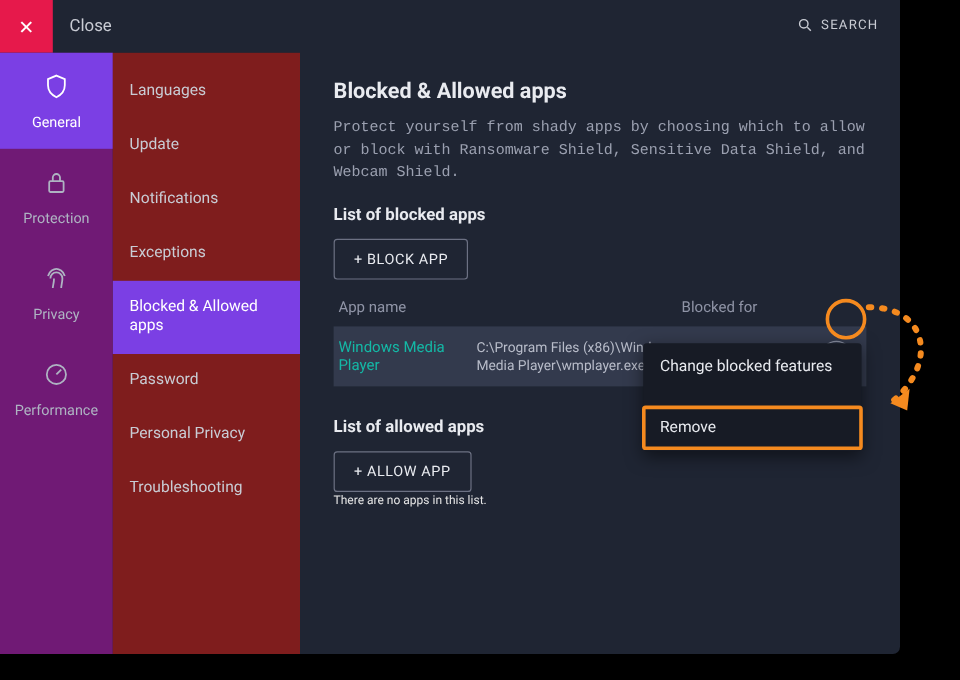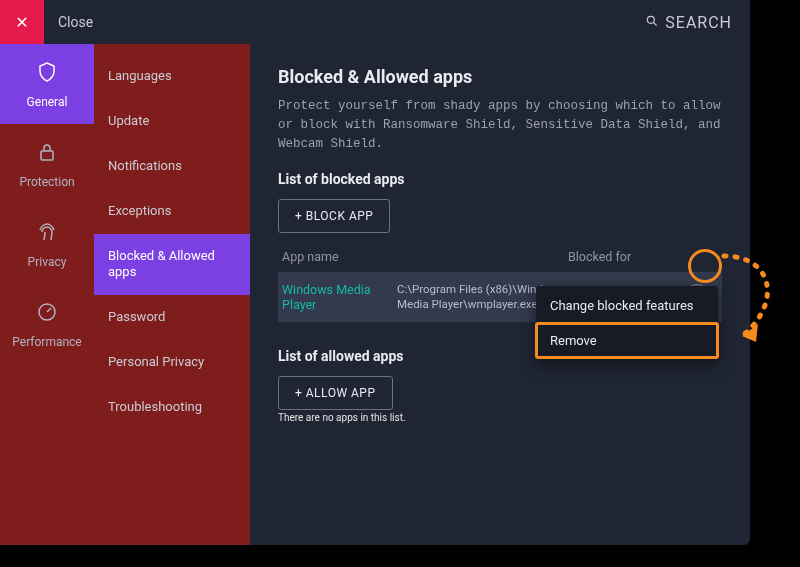--- a/index.html
+++ b/index.html
@@ -1,23 +1,23 @@
 <!DOCTYPE html>
 <html><head>
 <meta charset="utf-8">
 <style>
   * { box-sizing: border-box; margin: 0; padding: 0; font-family: -apple-system, BlinkMacSystemFont, "Segoe UI", Roboto, sans-serif; }
   body { background: #000; width: 800px; height: 567px; overflow: hidden; position: relative; }
   .app { width: 750px; height: 545px; background: #1f2533; display: flex; flex-direction: column; border-radius: 0 0 6px 6px; }
   .titlebar { height: 44px; display: flex; align-items: center; color: #c9ccd4; font-size: 14px; }
   .close-x { width: 44px; height: 44px; background: #e6194b; display: flex; align-items: center; justify-content: center; color: #fff; font-size: 16px; cursor: pointer; }
   .close-lbl { margin-left: 14px; }
-  .search { margin-left: auto; margin-right: 18px; display: flex; align-items: flex-end; gap: 6px; color: #c9ccd4; font-size: 16px; letter-spacing: 1px; cursor: pointer; }
+  .search { margin-left: auto; margin-right: 18px; display: flex; align-items: flex-start; gap: 6px; color: #c9ccd4; font-size: 11px; letter-spacing: 1px; cursor: pointer; }
   .body { flex: 1; display: flex; min-height: 0; }
-  .rail { width: 94px; background: #7f1d1d; display: flex; flex-direction: column; }
+  .rail { width: 94px; background: #701a75; display: flex; flex-direction: column; }
   .rail-item { height: 80px; display: flex; flex-direction: column; align-items: center; justify-content: center; gap: 8px; color: #aeb3c2; font-size: 12px; cursor: pointer; }
   .rail-item.active { background: #7b3fe4; color: #fff; }
   .rail-icon svg { width: 24px; height: 24px; stroke: currentColor; fill: none; stroke-width: 1.5; }
   .subnav { width: 156px; background: #7f1d1d; display: flex; flex-direction: column; padding-top: 10px; }
   .sub-item { padding: 14px 14px; color: #c9ccd4; font-size: 13px; cursor: pointer; line-height: 1.3; }
   .sub-item.active { background: #7b3fe4; color: #fff; }
   .main { flex: 1; padding: 22px 28px 10px 28px; color: #e9ebf0; overflow: hidden; }
   .h1 { font-size: 18px; font-weight: 700; margin-bottom: 10px; }
   .desc { font-size: 12.5px; color: #9ba0b0; line-height: 1.5; margin-bottom: 18px; max-width: 460px; font-family: Liberation Mono, monospace; }
   .h2 { font-size: 14px; font-weight: 700; margin-bottom: 12px; }
@@ -32,21 +32,21 @@
   .icons { display: flex; gap: 8px; align-items: center; justify-content: flex-start; }
   .mini-icon { width: 20px; height: 20px; display: flex; align-items: center; justify-content: center; color: #c9ccd4; }
   .mini-icon svg { width: 18px; height: 18px; stroke: currentColor; fill: none; stroke-width: 1.3; }
   .more-btn { width: 26px; height: 26px; border-radius: 50%; border: 1px solid #888ea0; display: flex; align-items: center; justify-content: center; color: #c9ccd4; cursor: pointer; margin-left: 4px; }
   .empty { font-size: 10px; color: #e5e5e5; margin-top: 2px; }
   .section-gap { height: 26px; }
 
   
   .menu { position: absolute; top: 286px; left: 536px; width: 182px; background: #171b25; border-radius: 3px; box-shadow: 0 4px 14px rgba(0,0,0,0.5); z-index: 10; padding: 2px 0; }
   .menu-item { padding: 10px 14px; color: #e9ebf0; font-size: 13px; cursor: pointer; }
-  .menu-item.hl { outline: 3px solid #f58a1f; outline-offset: -2px; border-radius: 2px; }
+  .menu-item.hl { outline: 3px solid #f58a1f; outline-offset: -2px; border-radius: 2px; margin-top: 16px; }
 
   
   .anno-circle { position: absolute; top: 249px; left: 688px; width: 34px; height: 34px; border: 3px solid #f58a1f; border-radius: 50%; z-index: 20; pointer-events: none; }
   
   .anno-arrow { position: absolute; top: 244px; left: 714px; width: 80px; height: 110px; z-index: 20; pointer-events: none; }
   .anno-arrow svg { width: 100%; height: 100%; overflow: visible; }
 </style>
 </head>
 <body>
 

